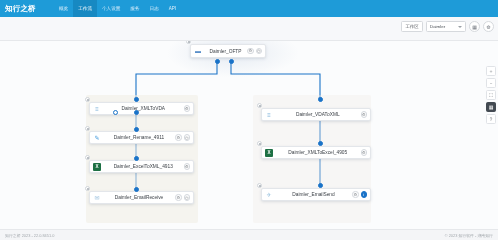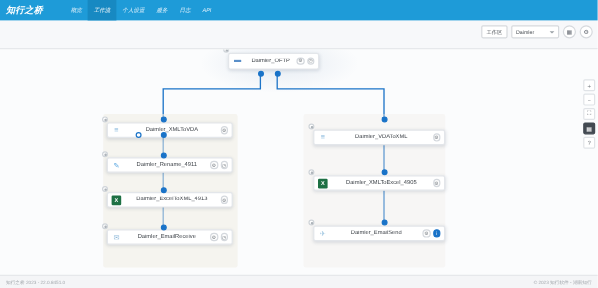--- a/index.html
+++ b/index.html
@@ -10,21 +10,20 @@
     font-family: "Liberation Sans", sans-serif;
   }
 
   
   .topbar {
     position: absolute; left: 0; top: 0;
     width: 498px; height: 17px;
     background: #1e9bd8;
     display: flex; align-items: center;
     z-index: 40;
-    font-style: italic;
   }
   .brand {
     color: #ffffff;
     font-size: 7.5px;
     font-weight: bold;
     letter-spacing: .2px;
     padding-left: 5px;
     width: 46px;
     white-space: nowrap;
     overflow: hidden;

